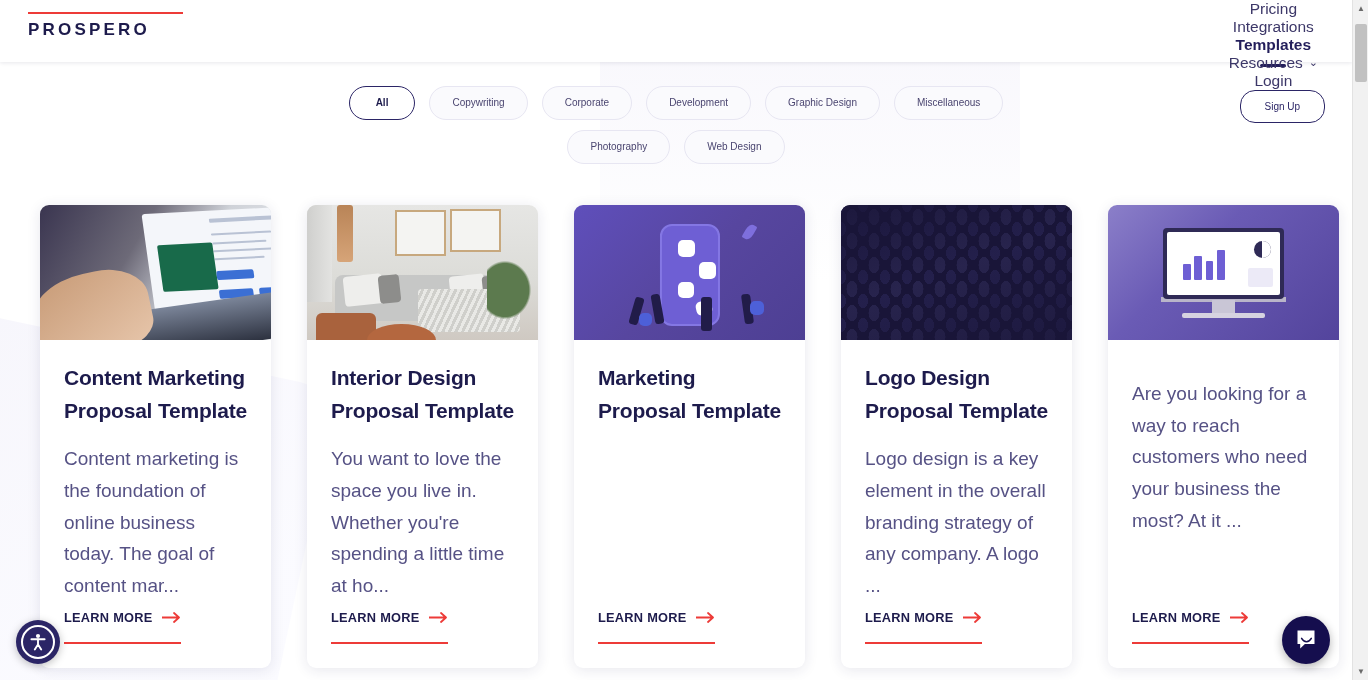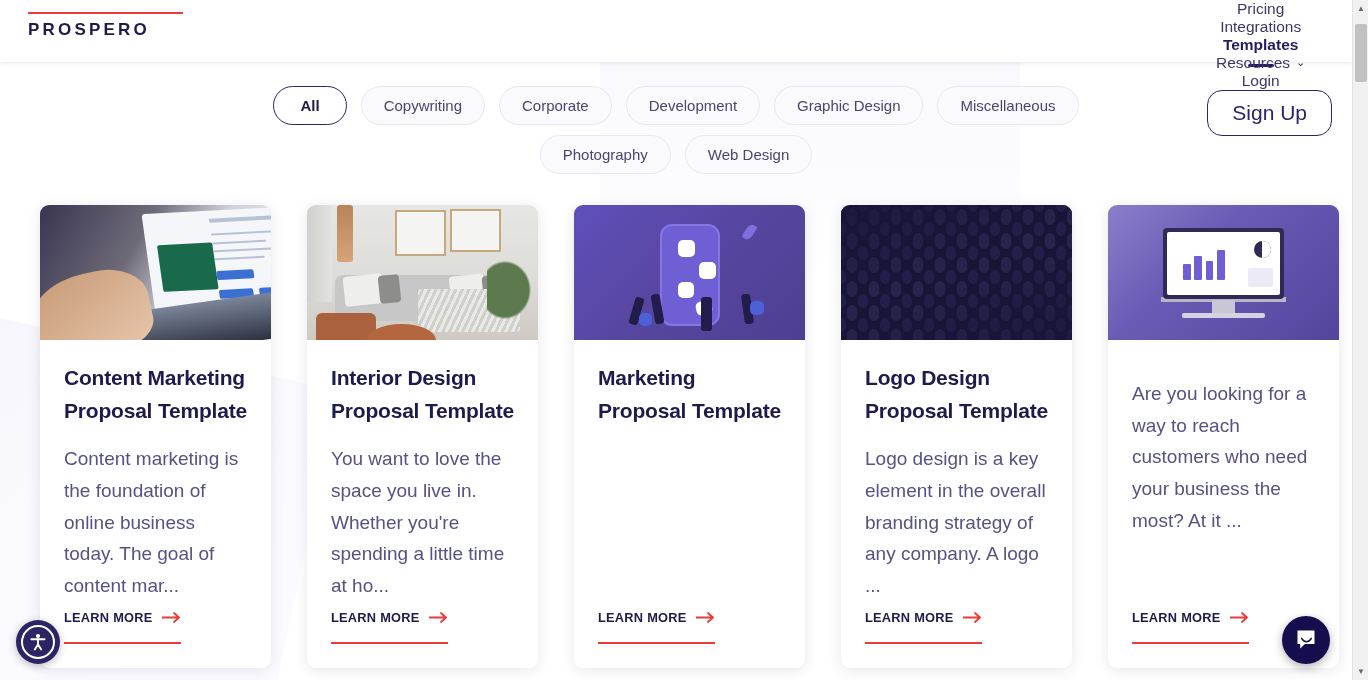--- a/index.html
+++ b/index.html
@@ -48,21 +48,21 @@
   .nav-item.active::after {
     content: ""; position: absolute; left: 50%; transform: translateX(-50%);
     bottom: -13px; width: 26px; height: 3px; background: #231E5B; border-radius: 2px;
   }
   .nav-caret {
     display: inline-block; margin-left: 6px; font-size: 11px; vertical-align: 2px;
   }
   .signup-btn {
     margin-left: 18px; padding: 10px 24px;
     border: 1.6px solid #2B2566; border-radius: 15px;
-    font-size: 21px; color: #2B2566; background: #fff; cursor: pointer;
+    font-size: 10px; color: #2B2566; background: #fff; cursor: pointer;
     font-family: inherit;
   }
 
   
   .page {
     position: absolute; top: 62px; left: 0;
     width: 1352px; height: 618px;
     background: #ffffff;
     overflow: hidden;
   }
@@ -86,21 +86,21 @@
     position: relative;
     padding-top: 24px;
     z-index: 5;
   }
   .filter-row {
     display: flex; justify-content: center; align-items: center;
     gap: 14px; flex-wrap: nowrap; margin-bottom: 10px;
   }
   .pill {
     border-radius: 22px;
-    font-size: 15px;
+    font-size: 10px;
     padding: 11px 22px;
     cursor: pointer;
     white-space: nowrap;
     background: #FAFAFD;
     border: 1px solid #E7E6F2;
     color: #4A4570;
     line-height: 1;
   }
   .pill.active {
     background: #ffffff;

